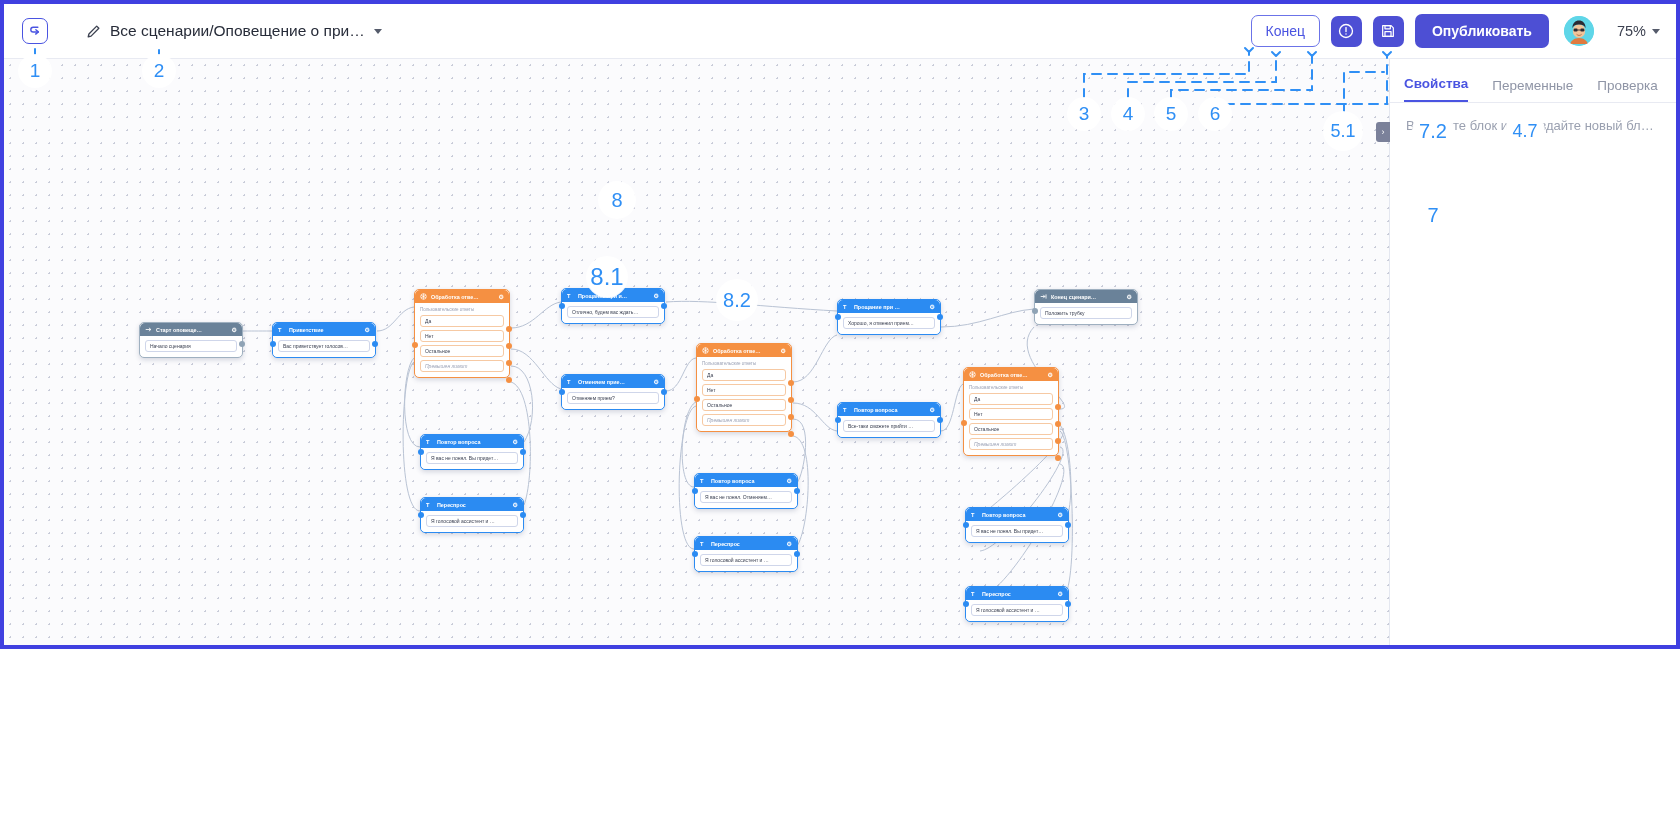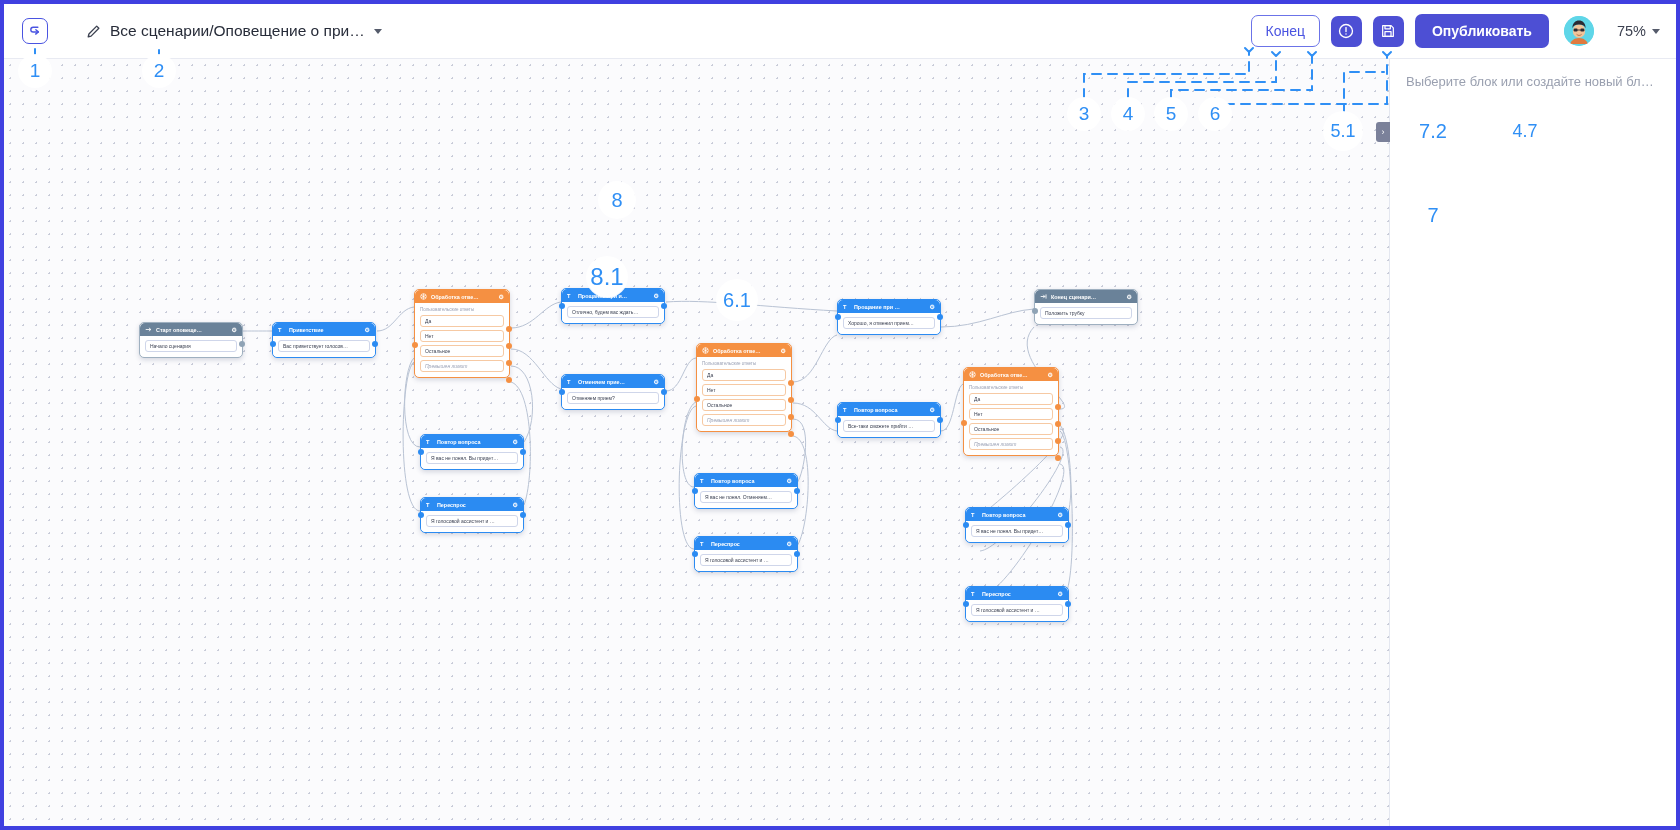--- a/index.html
+++ b/index.html
@@ -5,21 +5,21 @@
   * { box-sizing: border-box; }
   html, body {
     margin: 0; padding: 0;
     width: 1680px; height: 830px;
     overflow: hidden;
     font-family: "Liberation Sans", sans-serif;
     background: #ffffff;
   }
   #app {
     position: relative;
-    width: 1680px; height: 830px;
+    width: 1680px; height: 649px;
     border: 4px solid #4040E0;
     background: #ffffff;
     overflow: hidden;
   }
 
   
   .topbar {
     position: absolute; top: 0; left: 0;
     width: 1672px; height: 55px;
     background: #ffffff;
@@ -630,20 +630,25 @@
       </div>
       <div class="node-body">
         <div class="node-field">Положить трубку</div>
       </div>
       <span class="port port-gray" style="left:-3px;top:18px;"></span>
     </div>
   </div>
 
   <div class="rpanel">
     <div class="panel-collapse">›</div>
+    <div class="rtabs">
+      <div class="rtab active">Свойства</div>
+      <div class="rtab">Переменные</div>
+      <div class="rtab">Проверка</div>
+    </div>
     <div class="rpanel-hint">Выберите блок или создайте новый бл…</div>
   </div>
 
   <svg class="ann-svg">
     <g fill="none" stroke="#2f8ff5" stroke-width="2" stroke-dasharray="9 7" stroke-linecap="round">
 
       <path d="M31 51 L31 45"></path>
 
       <path d="M155 51 L155 46"></path>
 
@@ -695,16 +700,16 @@
   <div class="callout" style="left:1502px;top:108px;width:38px;height:38px;font-size:18px;">
     <span>4.7</span>
     </div>
   <div class="callout" style="left:595px;top:178px;width:36px;height:36px;font-size:20px;">
     <span>8</span>
     </div>
   <div class="callout" style="left:583px;top:253px;width:40px;height:40px;font-size:24px;">
     <span>8.1</span>
     </div>
   <div class="callout" style="left:713px;top:276px;width:40px;height:40px;font-size:20px;">
-    <span>6.1</span>
+    <span>8.2</span>
     </div>
 
 </div>
 
 </body></html>

